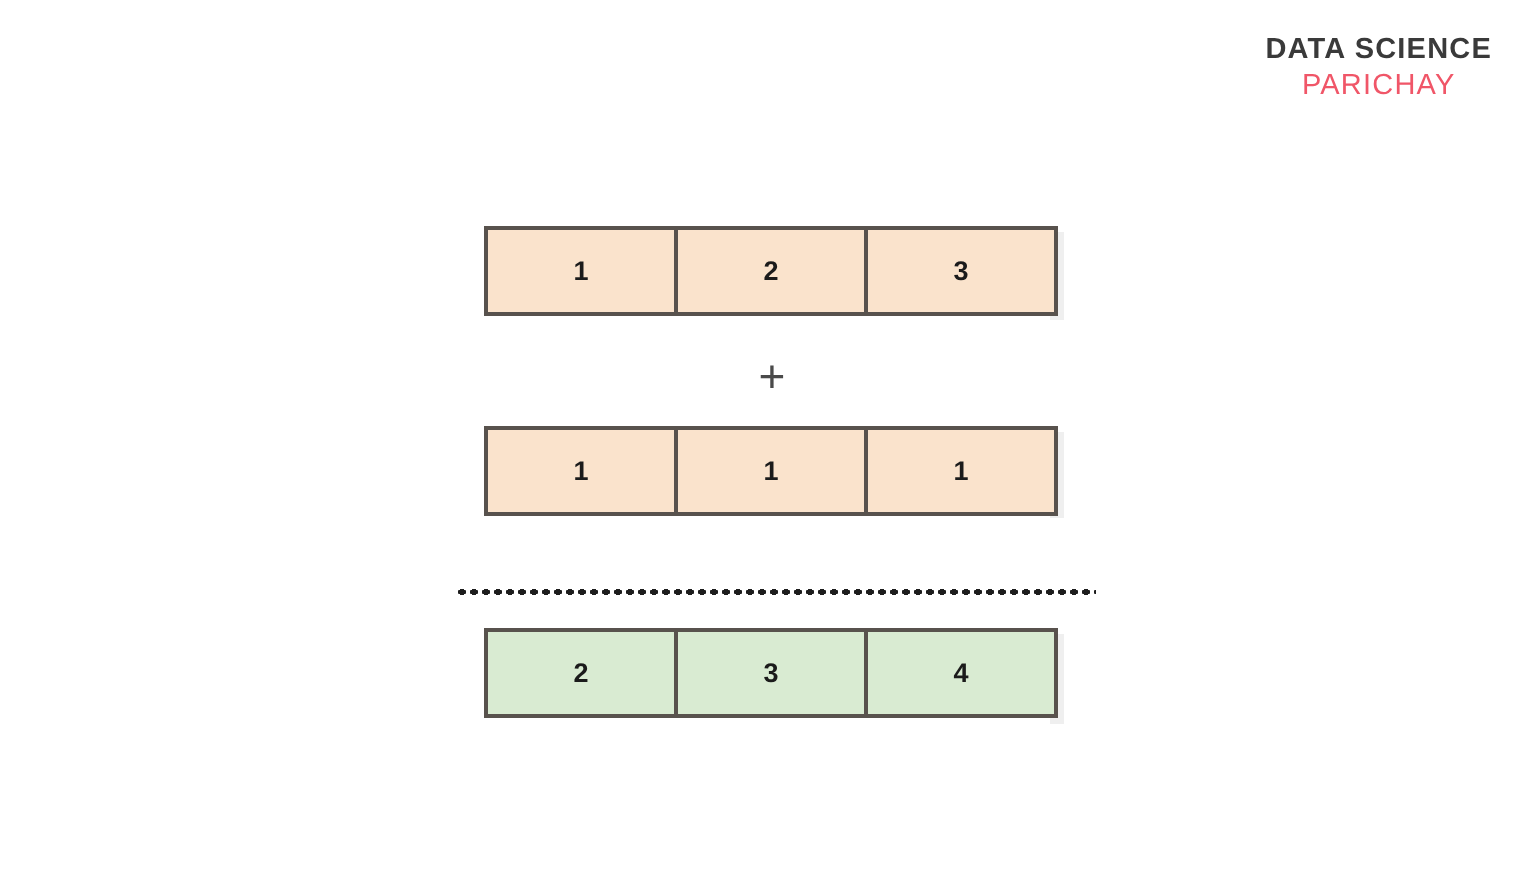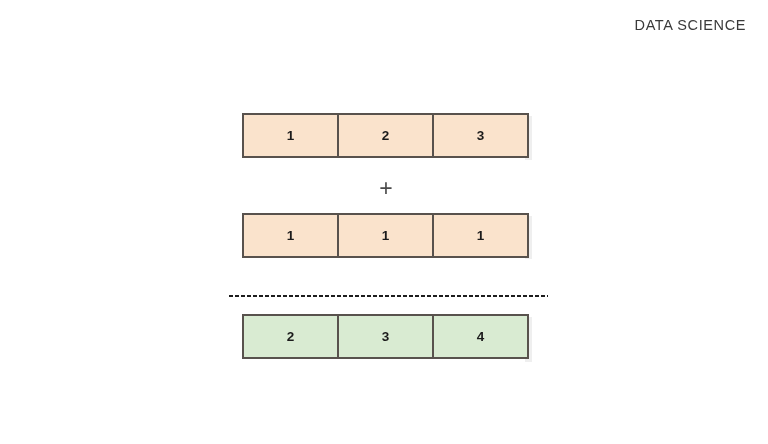--- a/index.html
+++ b/index.html
@@ -26,21 +26,21 @@
     top: 16px;
     right: 22px;
     text-align: center;
     line-height: 1.25;
     user-select: none;
   }
   .brand-line1 {
     font-size: 14.5px;
     letter-spacing: 0.6px;
     color: #3a3a3a;
-    font-weight: 400;
+    font-weight: 700;
   }
   .brand-line2 {
     font-size: 14.5px;
     letter-spacing: 0.6px;
     color: #f05668;
     font-weight: 400;
   }
 
   
   .array-row {
@@ -113,20 +113,21 @@
     background-position: 0 0;
   }
 </style>
 </head>
 <body>
 
 <div id="stage">
 
   <div class="brand">
     <div class="brand-line1">DATA SCIENCE</div>
+    <div class="brand-line2">PARICHAY</div>
   </div>
 
   <div class="shadow-v a"></div>
   <div class="array-row row-a">
     <div class="cell peach">1</div>
     <div class="cell peach">2</div>
     <div class="cell peach">3</div>
   </div>
 
   <div class="plus-op">+</div>

